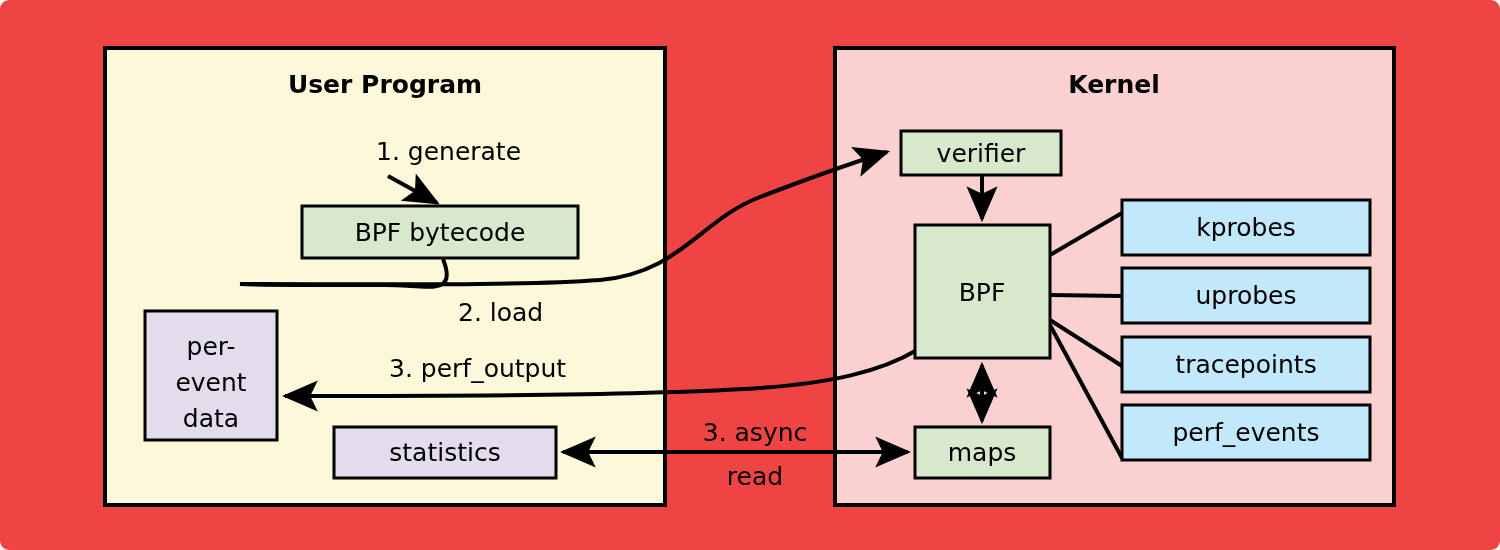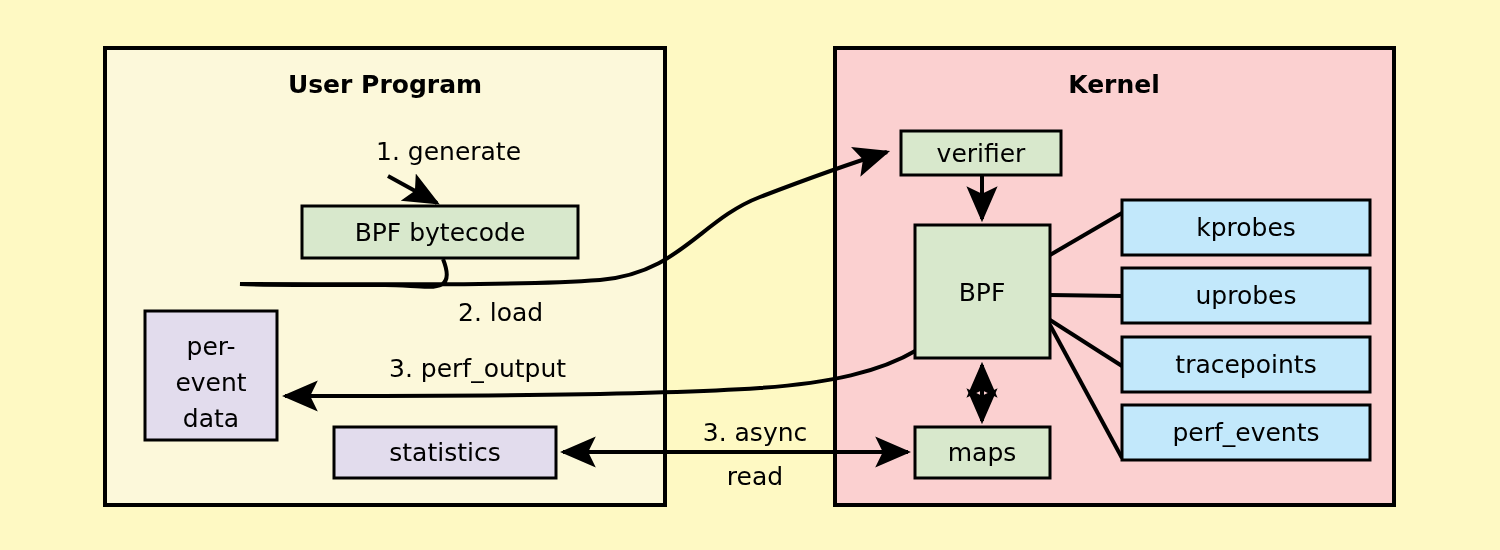--- a/index.html
+++ b/index.html
@@ -10,21 +10,22 @@
   body {
     width: 1500px;
     height: 550px;
     font-family: "DejaVu Sans", sans-serif;
     overflow: hidden;
   }
   #stage {
     position: relative;
     width: 1500px;
     height: 550px;
-    background: #fef9c3;
+    background: #ef4444;
+    border-radius: 9px;
   }
   svg.diagram {
     position: absolute;
     left: 0;
     top: 0;
     width: 1500px;
     height: 550px;
   }
   .region-label {
     font-family: "DejaVu Sans", sans-serif;

